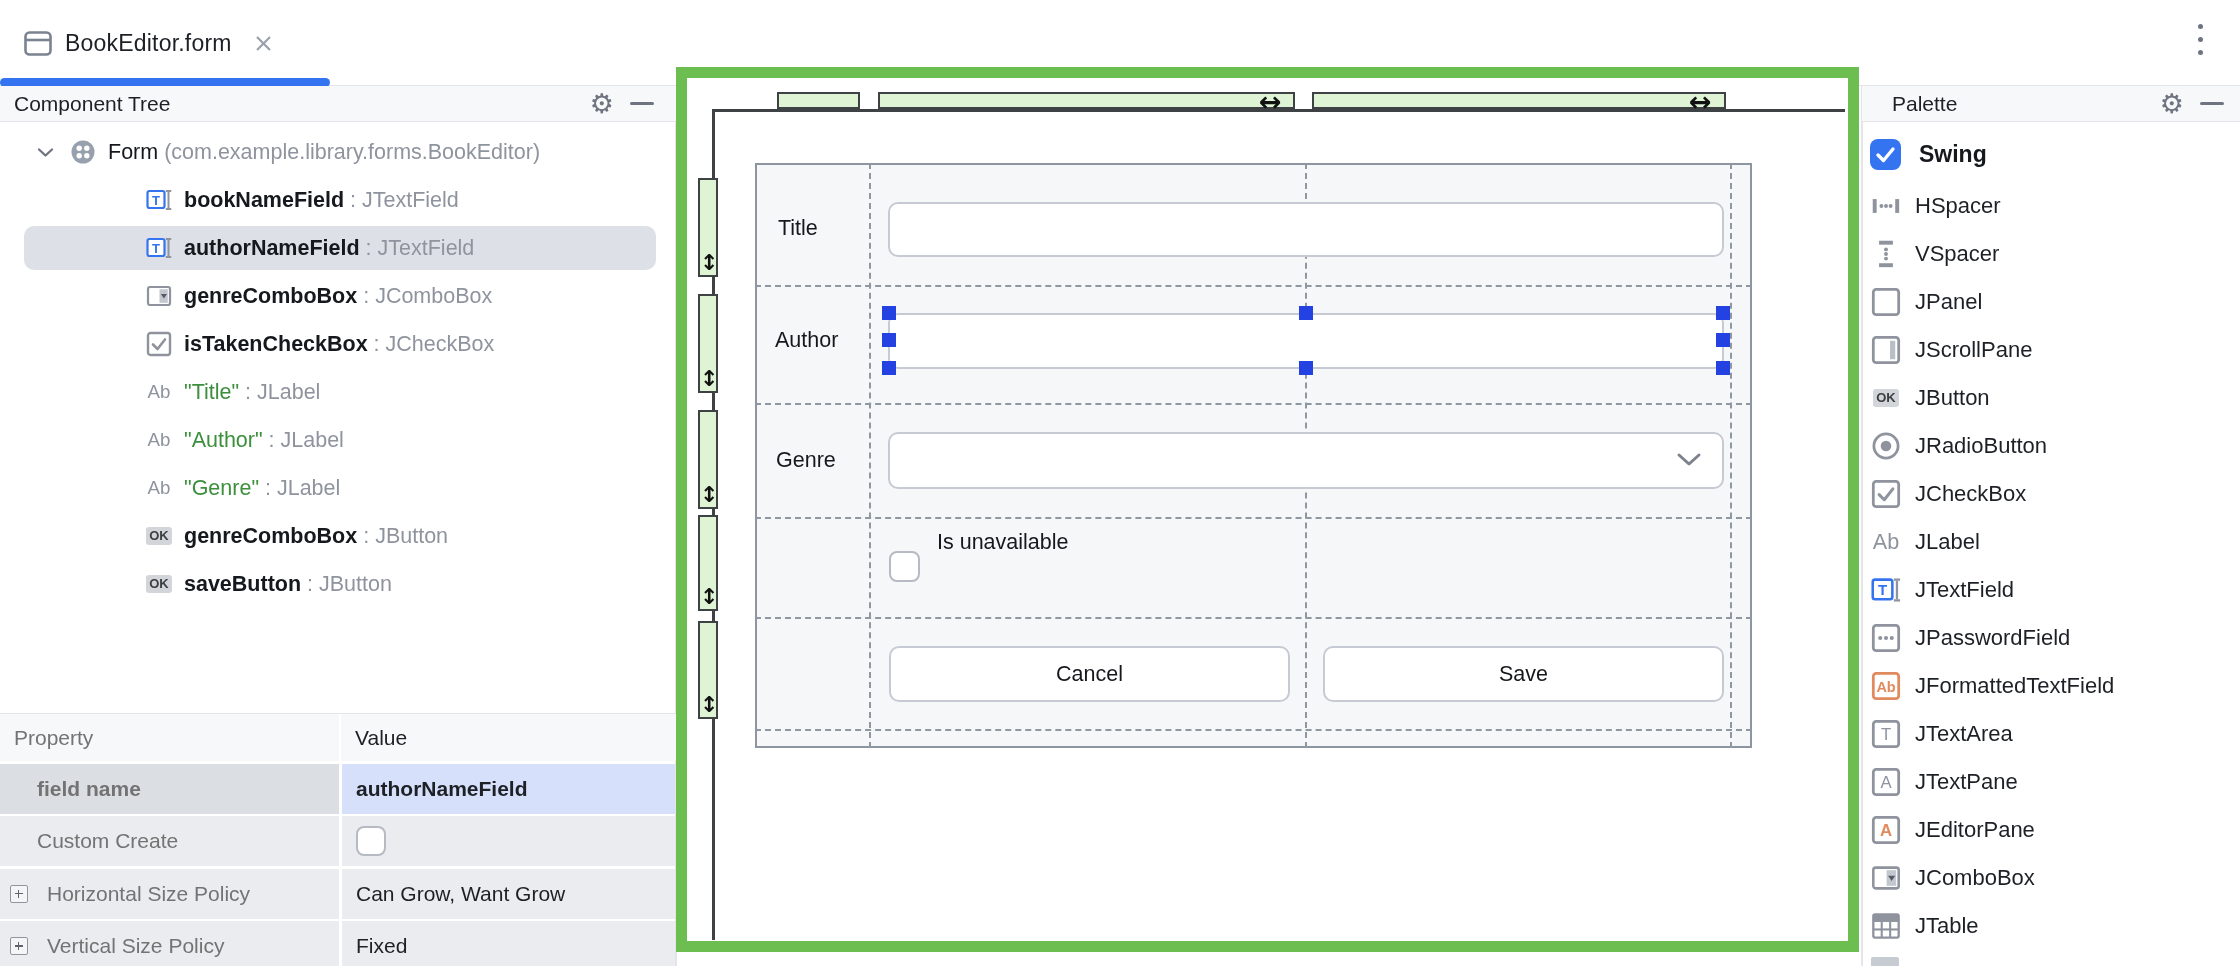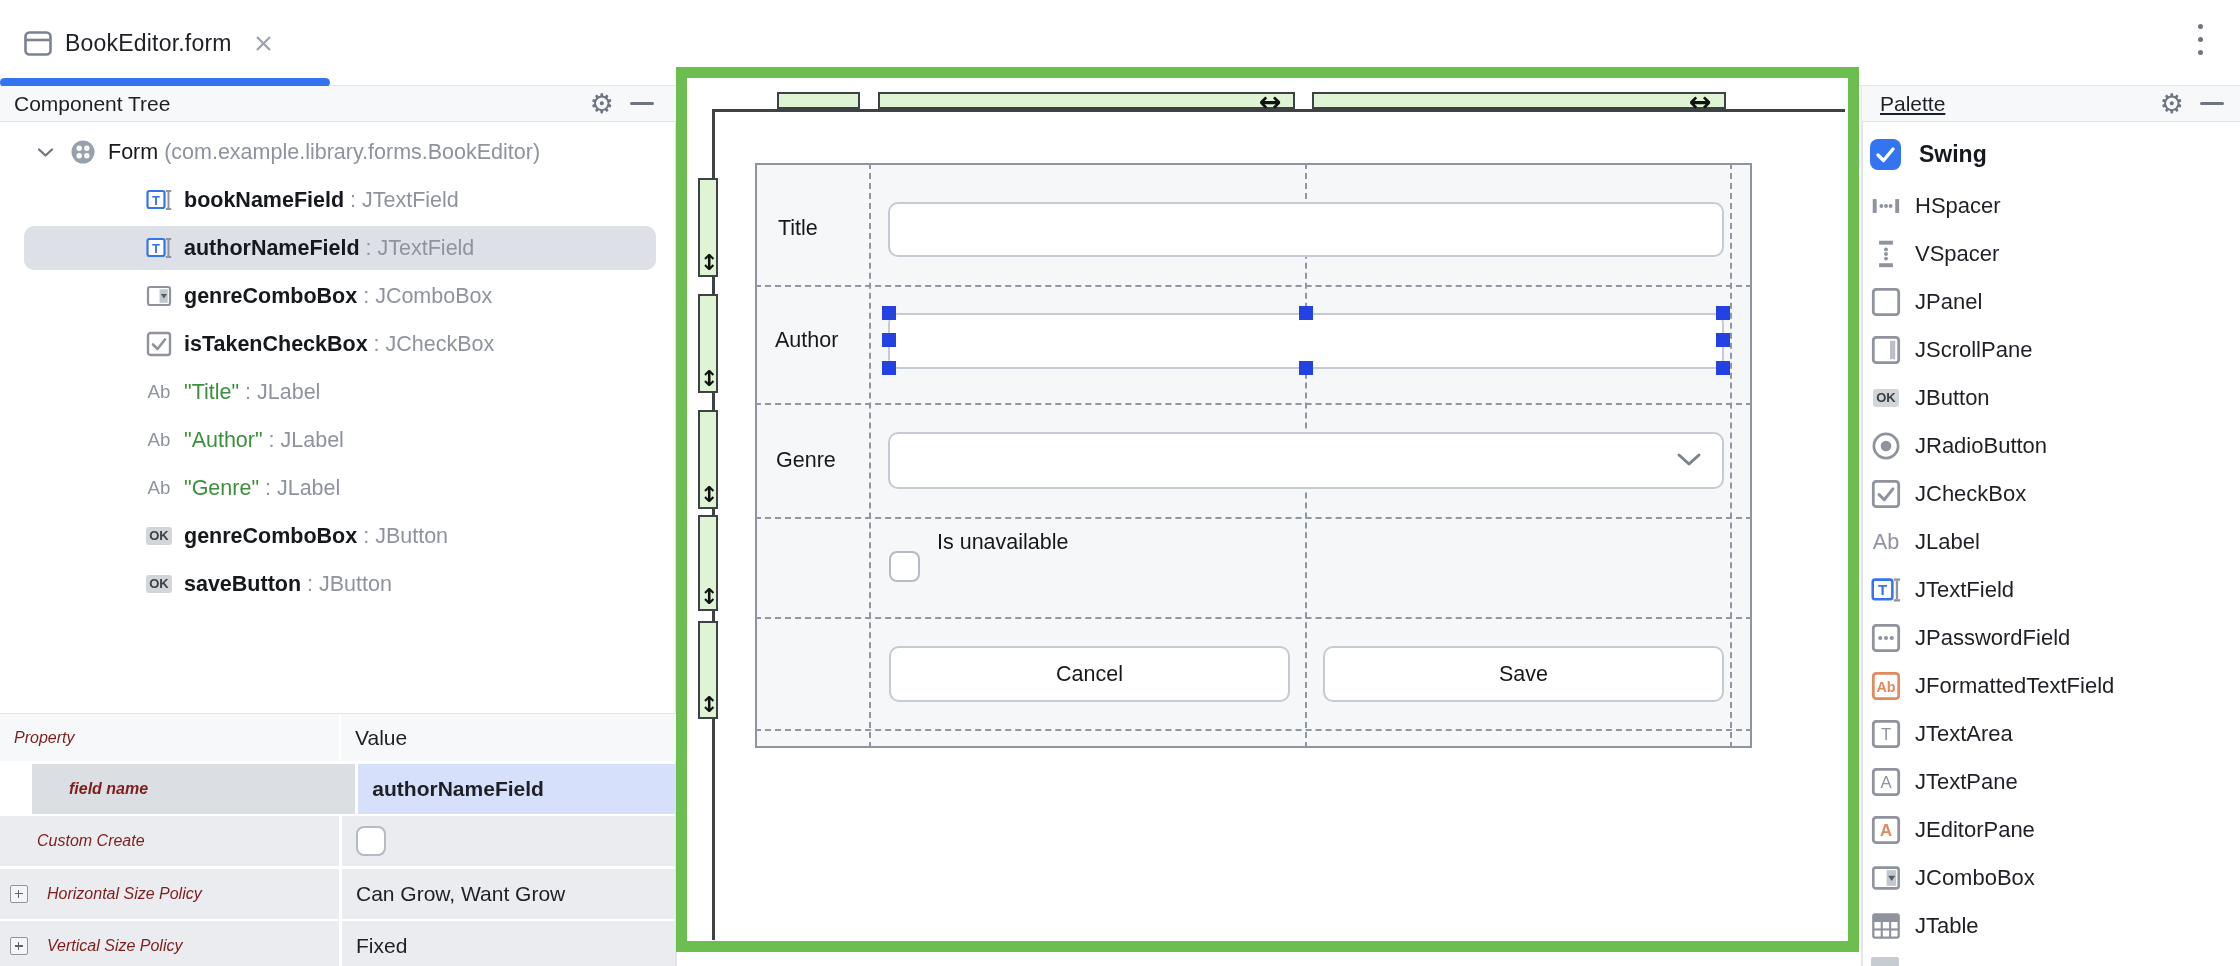--- a/index.html
+++ b/index.html
@@ -39,23 +39,23 @@
   .tree-name-green { color:#3c8f3c; }
   .tree-type { color:#8e939e; font-weight:400; }
 
   
   #props { position:absolute; left:0; top:713px; width:676px; border-top:1.5px solid #e3e5e8; }
   .prop-header { height:47px; background:#f7f8fa; display:flex; }
   .prop-header .cell { font-size:21px; color:#1d2025; display:flex; align-items:center; }
   .prop-row { height:50px; display:flex; margin-top:2.5px; }
   .cell-prop { width:339px; background:#eaecef; display:flex; align-items:center; position:relative; }
   .cell-val { width:333px; margin-left:3px; background:#eaecef; display:flex; align-items:center; position:relative; }
-  .cell-prop.sel { background:#dbdee3;margin-left:32px; }
+  .cell-prop.sel { background:#dbdee3; }
   .cell-val.sel { background:#d7e0fb; }
-  .prop-label { font-size:16px; color:#7f1d1d; margin-left:37px;font-style:italic; }
+  .prop-label { font-size:21px; color:#737373; margin-left:37px; }
   .prop-label.has-expander { margin-left:10px; }
   .prop-bold { font-weight:700; }
   .val-label { font-size:21px; color:#1d2025; margin-left:14px; }
   .expander { width:18px; height:18px; border:1.5px solid #8f96a0; border-radius:2px; margin:0 9px 0 10px; position:relative; background:#f4f5f7; flex:none; }
   .expander:before, .expander:after { content:""; position:absolute; background:#5d636e; }
   .expander:before { left:3.5px; top:7.2px; width:8px; height:1.6px; }
   .expander:after { left:6.7px; top:4px; width:1.6px; height:8px; }
   .cc-checkbox { width:30px; height:30px; background:#fff; border:2px solid #b6bac3; border-radius:8px; margin-left:14px; cursor:pointer; }
 
   
@@ -74,21 +74,21 @@
   .form-label { position:absolute; font-size:21.5px; color:#16181c; }
   .ffield { position:absolute; background:#fff; border:2px solid #c6cad3; border-radius:10px; }
   .handle { position:absolute; width:14px; height:14px; background:#2442e2; }
   .combo-chevron { position:absolute; }
   .form-checkbox { position:absolute; left:889px; top:551px; width:31px; height:31px; background:#fff; border:2px solid #b6bac3; border-radius:8px; cursor:pointer; }
   .fbutton { position:absolute; top:646px; height:56px; background:#fff; border:2px solid #c6cad3; border-radius:10px; display:flex; align-items:center; justify-content:center; font-size:21.5px; color:#16181c; cursor:pointer; }
 
   
   #pal-divider { position:absolute; left:1861px; top:86px; width:1.5px; height:880px; background:#e3e5e8; }
   #pal-header { left:1862px; top:86px; width:378px; }
-  #pal-header .ph-title { margin-left:18px;text-decoration:underline; }
+  #pal-header .ph-title { margin-left:30px; }
   #pal-header .ph-tools { right:16px; }
   #pal-group { position:absolute; left:1862px; top:128px; width:378px; height:52px; display:flex; align-items:center; cursor:pointer; }
   #swing-check { width:31px; height:31px; background:#3574f0; border-radius:8px; margin-left:8px; position:relative; flex:none; }
   #pal-group .grp-label { font-size:23px; font-weight:700; margin-left:18px; color:#15181c; }
   #pal-items { position:absolute; left:1862px; top:182px; width:378px; }
   .pal-item { height:48px; display:flex; align-items:center; cursor:pointer; }
   .pal-icon { width:30px; height:30px; margin-left:9px; margin-right:14px; flex:none; display:flex; align-items:center; justify-content:center; }
   .pal-label { font-size:22px; color:#1d2025; }
   #pal-sliver { position:absolute; left:1871px; top:957px; width:28px; height:9px; background:#c7cbd2; border-radius:2px 2px 0 0; }
 

